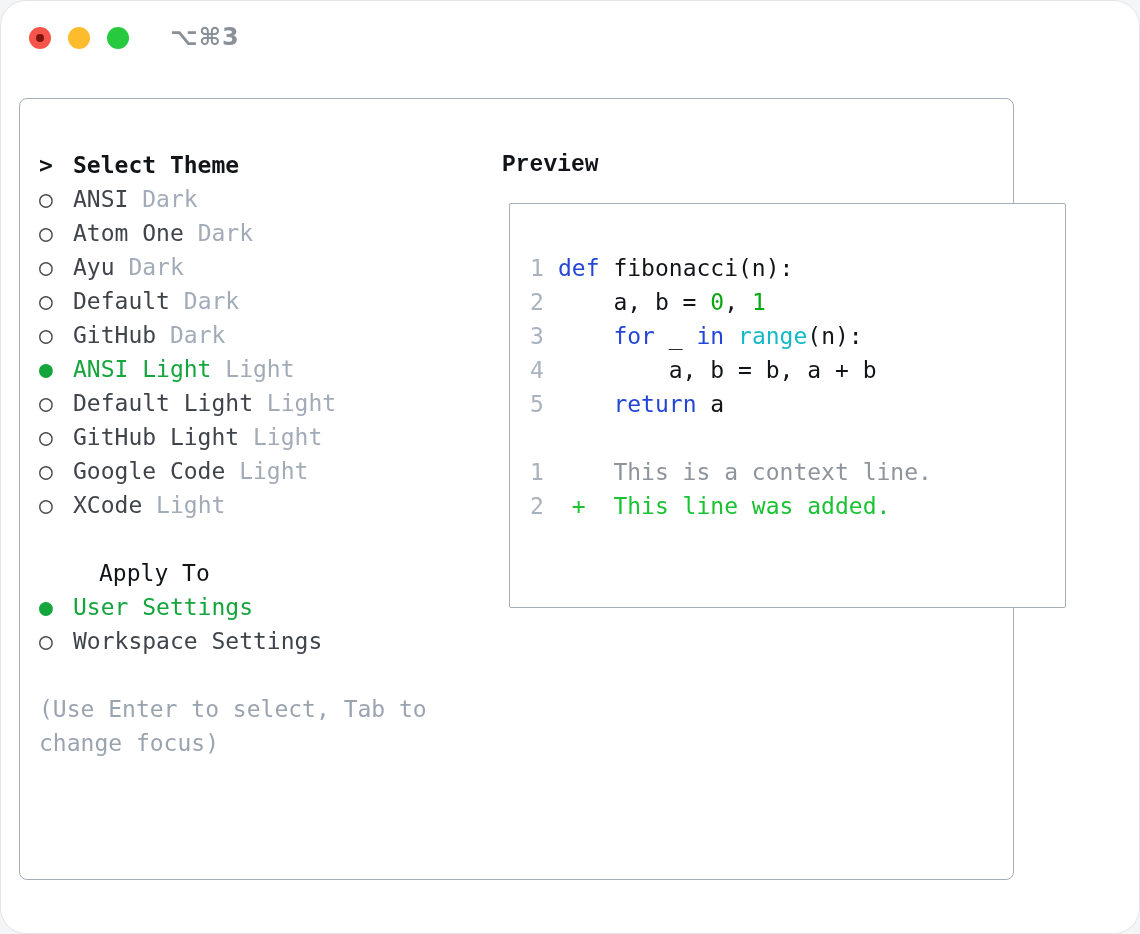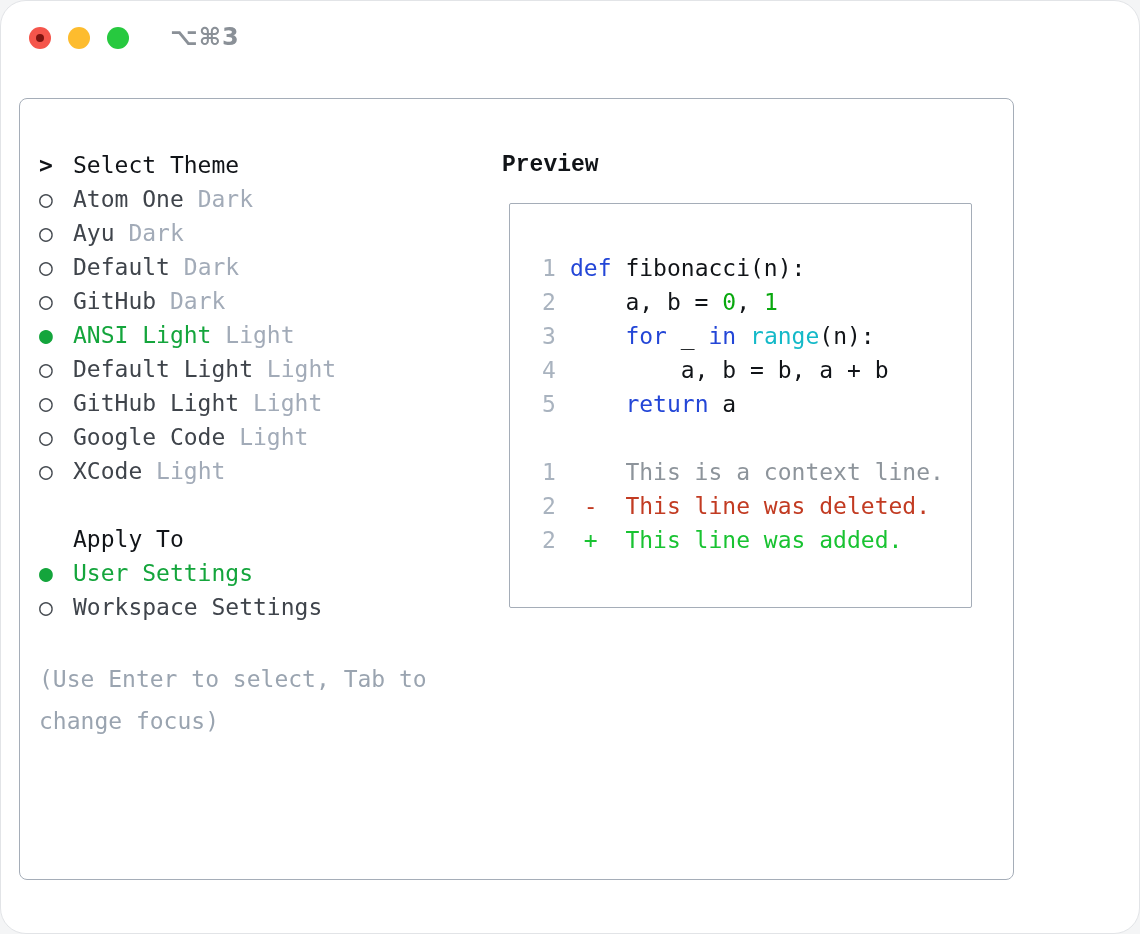--- a/index.html
+++ b/index.html
@@ -34,36 +34,36 @@
     border:1.5px solid var(--border-gray);border-radius:8px;background:#fff;
   }
   .left-pane{position:absolute;left:19px;top:49px;width:445px;}
   .row{height:34px;line-height:34px;font-size:23px;white-space:pre;color:var(--text-dark);}
   .marker{display:inline-block;width:34px;color:#4a4f55;}
   .row .name{color:var(--text-dark);}
   .row .variant{color:var(--text-dim);}
   .row.selected .marker{color:var(--accent-green);}
   .row.selected .name{color:var(--accent-green);}
   .header-row .marker{color:var(--text-black);font-weight:bold;}
-  .header-row .hdr{color:var(--text-black);font-weight:normal;}
-  .apply-header .hdr{color:var(--text-black);}
+  .header-row .hdr{color:var(--text-black);font-weight:bold;}
+  .apply-header .hdr{color:var(--text-black);margin-left:26px;}
   .spacer{height:34px;}
   .hint{
-    margin-top:34px;width:420px;font-size:23px;line-height:42px;
+    margin-top:34px;width:420px;font-size:23px;line-height:34px;
     color:var(--hint-gray);white-space:normal;word-break:normal;
   }
   
   .preview-title{
     position:absolute;left:482px;top:49px;height:34px;line-height:34px;
     font-size:23px;font-weight:bold;color:var(--text-black);font-family:Liberation Mono, monospace;
   }
   .preview-box{
-    position:absolute;left:489px;top:104px;width:463px;height:405px;
+    position:absolute;left:489px;top:104px;width:557px;height:405px;
     border:1.5px solid var(--border-gray);border-radius:2px;background:#fff;
-    padding:47px 0 0 32px;overflow:hidden;
+    padding:47px 0 0 20px;overflow:hidden;
   }
   .code-line{height:34px;line-height:34px;font-size:23px;white-space:pre;}
   .ln{display:inline-block;width:28px;color:var(--line-number);}
   .tok-pl{color:var(--text-black);}
   .tok-kw{color:var(--keyword-blue);}
   .tok-fn{color:var(--builtin-cyan);text-align:right;}
   .tok-num{color:var(--number-green);}
   .tok-ctx{color:var(--context-gray);}
   .tok-del{color:var(--deleted-red);}
   .tok-add{color:var(--added-green);}
@@ -79,20 +79,21 @@
     <span class="light green"></span>
     <span class="tb-title">⌥⌘3</span>
   </div>
 
   <div class="main-box">
 
     <div class="left-pane">
       <div class="row header-row"><span class="marker">&gt;</span><span class="hdr">Select Theme</span></div>
 
       <div id="theme-list">
+          <div class="row"><span class="marker">○</span><span class="name">ANSI</span><span class="variant"> Dark</span></div>
           <div class="row"><span class="marker">○</span><span class="name">Atom One</span><span class="variant"> Dark</span></div>
           <div class="row"><span class="marker">○</span><span class="name">Ayu</span><span class="variant"> Dark</span></div>
           <div class="row"><span class="marker">○</span><span class="name">Default</span><span class="variant"> Dark</span></div>
           <div class="row"><span class="marker">○</span><span class="name">GitHub</span><span class="variant"> Dark</span></div>
           <div class="row selected"><span class="marker">●</span><span class="name">ANSI Light</span><span class="variant"> Light</span></div>
           <div class="row"><span class="marker">○</span><span class="name">Default Light</span><span class="variant"> Light</span></div>
           <div class="row"><span class="marker">○</span><span class="name">GitHub Light</span><span class="variant"> Light</span></div>
           <div class="row"><span class="marker">○</span><span class="name">Google Code</span><span class="variant"> Light</span></div>
           <div class="row"><span class="marker">○</span><span class="name">XCode</span><span class="variant"> Light</span></div>
         </div>
@@ -113,19 +114,18 @@
 
     <div class="preview-box">
       <div id="preview-code">
           <div class="code-line"><span class="ln">1</span><span class="tok-kw">def</span><span class="tok-pl"> fibonacci(n):</span></div>
           <div class="code-line"><span class="ln">2</span><span class="tok-pl">    a, b = </span><span class="tok-num">0</span><span class="tok-pl">, </span><span class="tok-num">1</span></div>
           <div class="code-line"><span class="ln">3</span><span class="tok-pl">    </span><span class="tok-kw">for</span><span class="tok-pl"> _ </span><span class="tok-kw">in</span><span class="tok-pl"> </span><span class="tok-fn">range</span><span class="tok-pl">(n):</span></div>
           <div class="code-line"><span class="ln">4</span><span class="tok-pl">        a, b = b, a + b</span></div>
           <div class="code-line"><span class="ln">5</span><span class="tok-pl">    </span><span class="tok-kw">return</span><span class="tok-pl"> a</span></div>
           <div class="code-line"><span class="ln"></span></div>
           <div class="code-line"><span class="ln">1</span><span class="tok-ctx">    This is a context line.</span></div>
-          <div class="code-line"><span class="ln">2</span><span class="tok-del"> -  This line was deleted.</span></div>
           <div class="code-line"><span class="ln">2</span><span class="tok-add"> +  This line was added.</span></div>
         </div>
     </div>
 
   </div>
 </div>
 
 </body></html>

